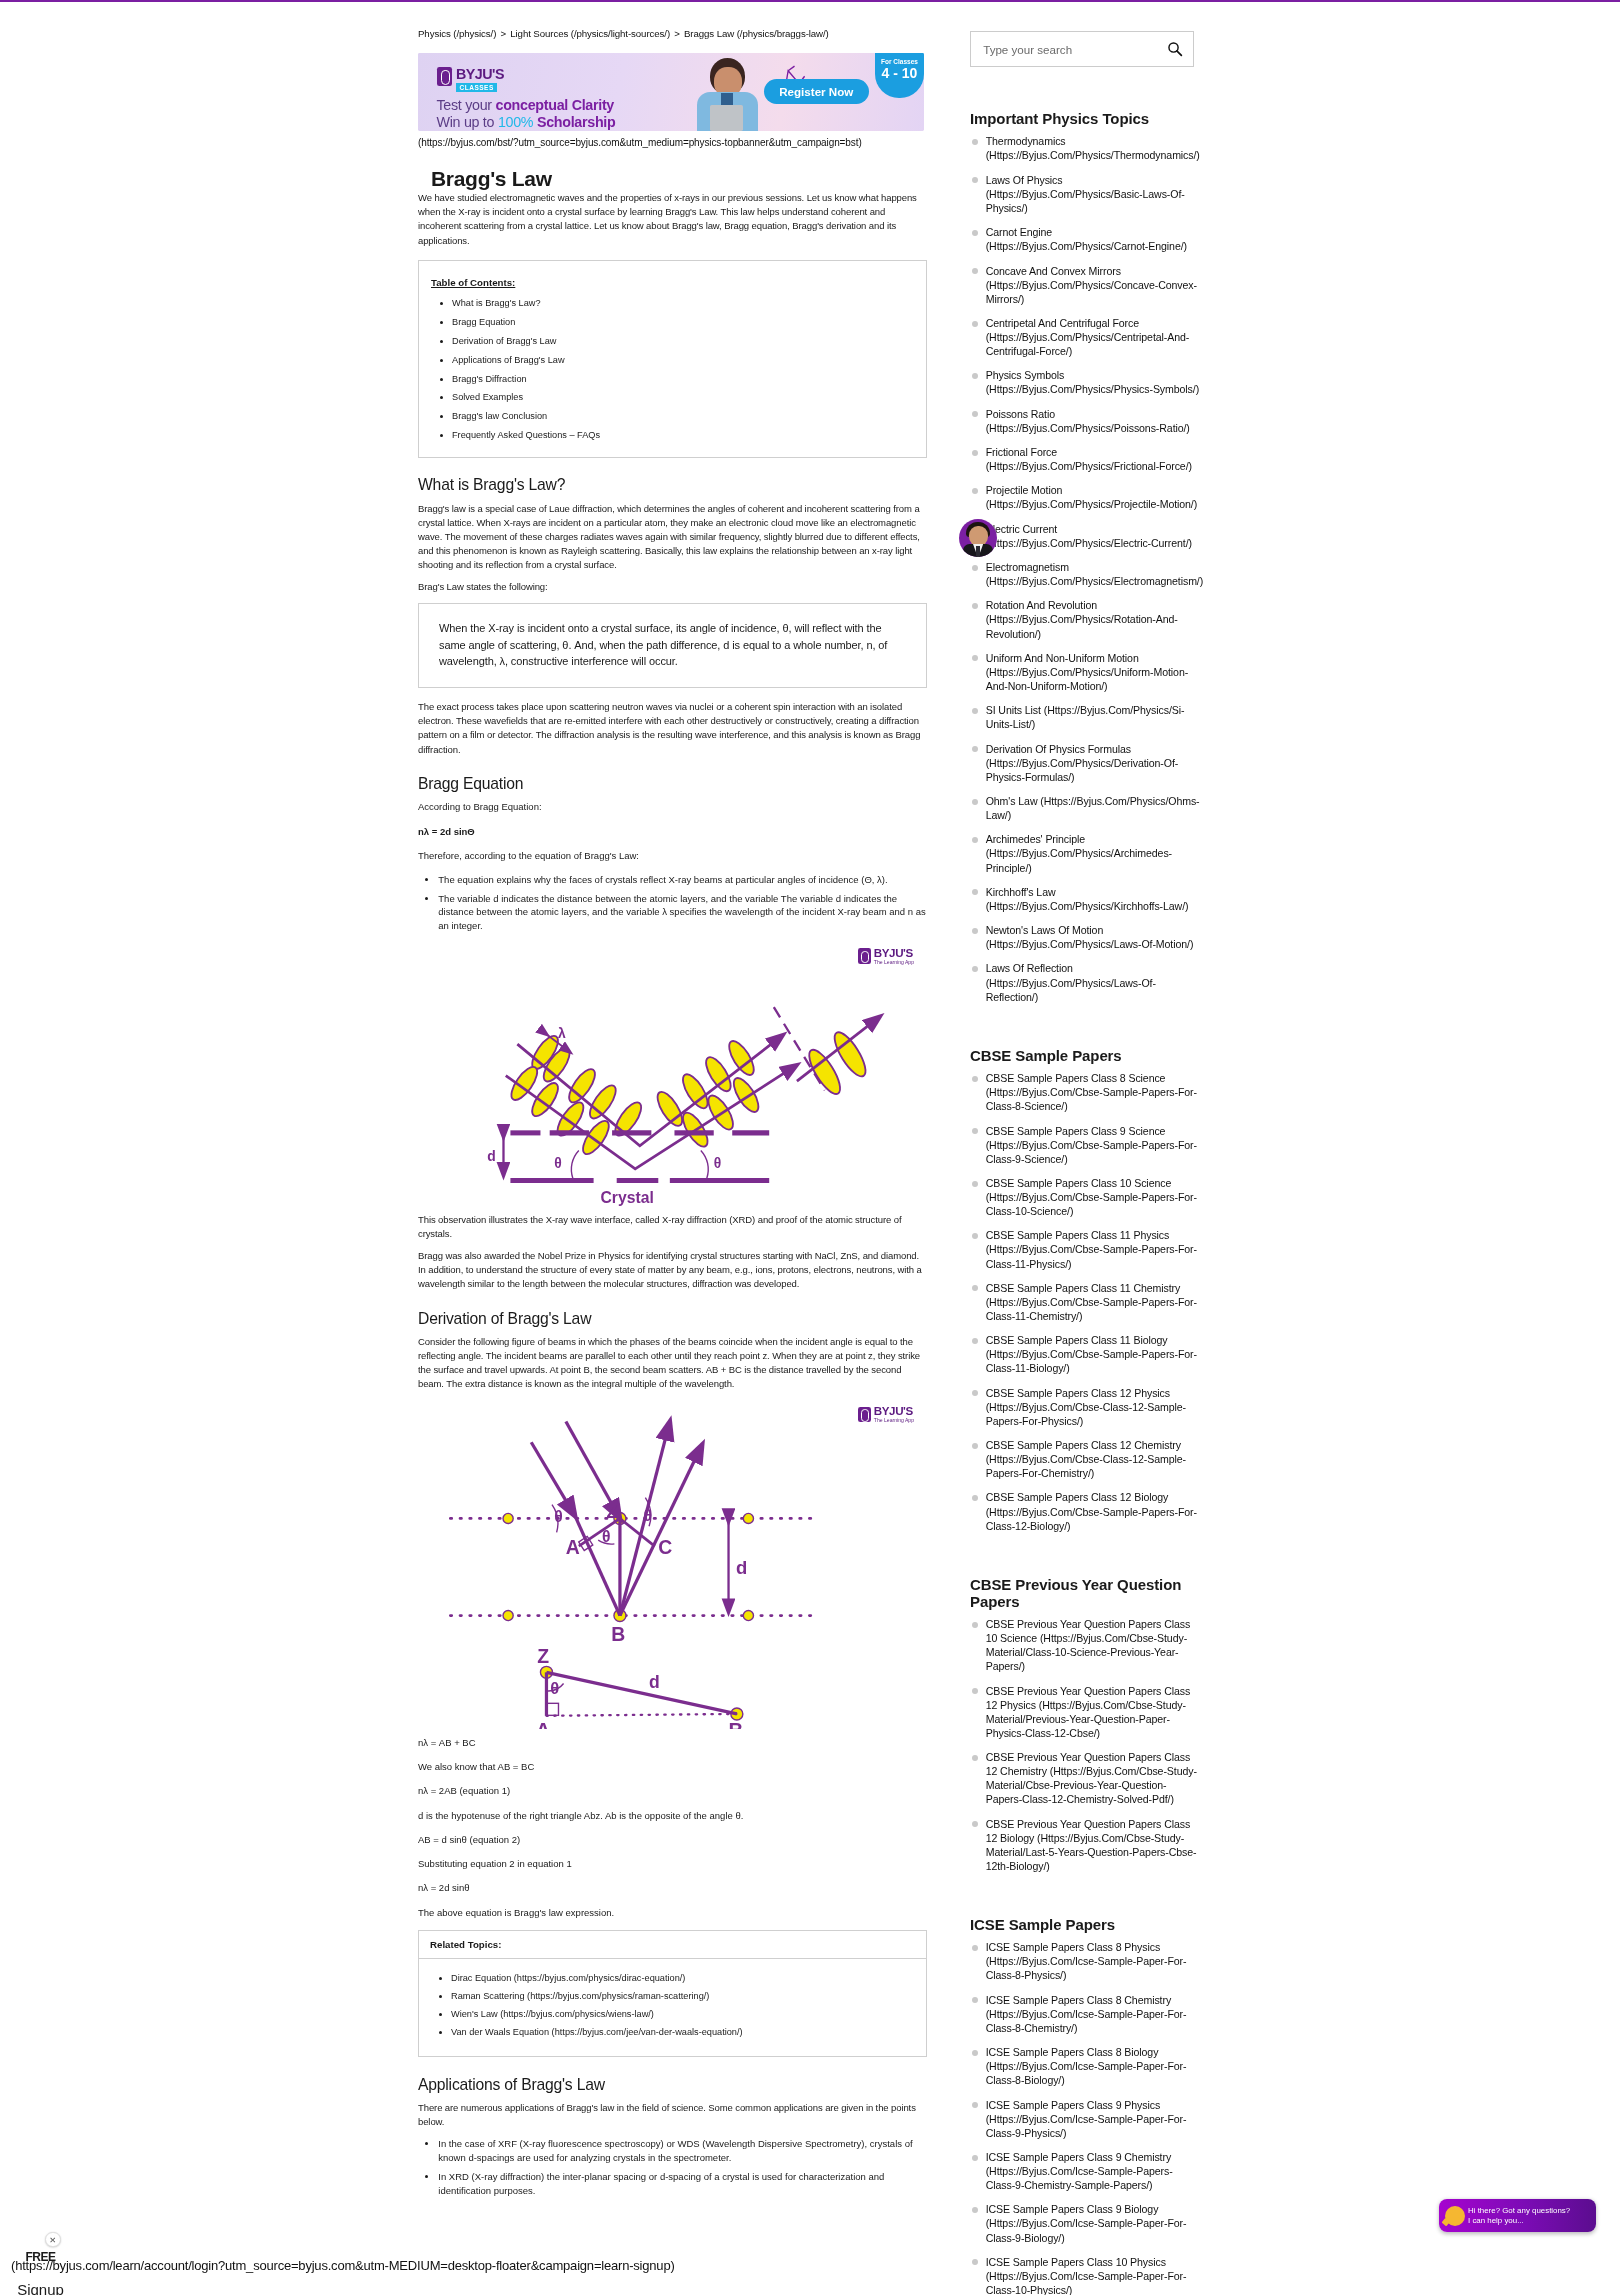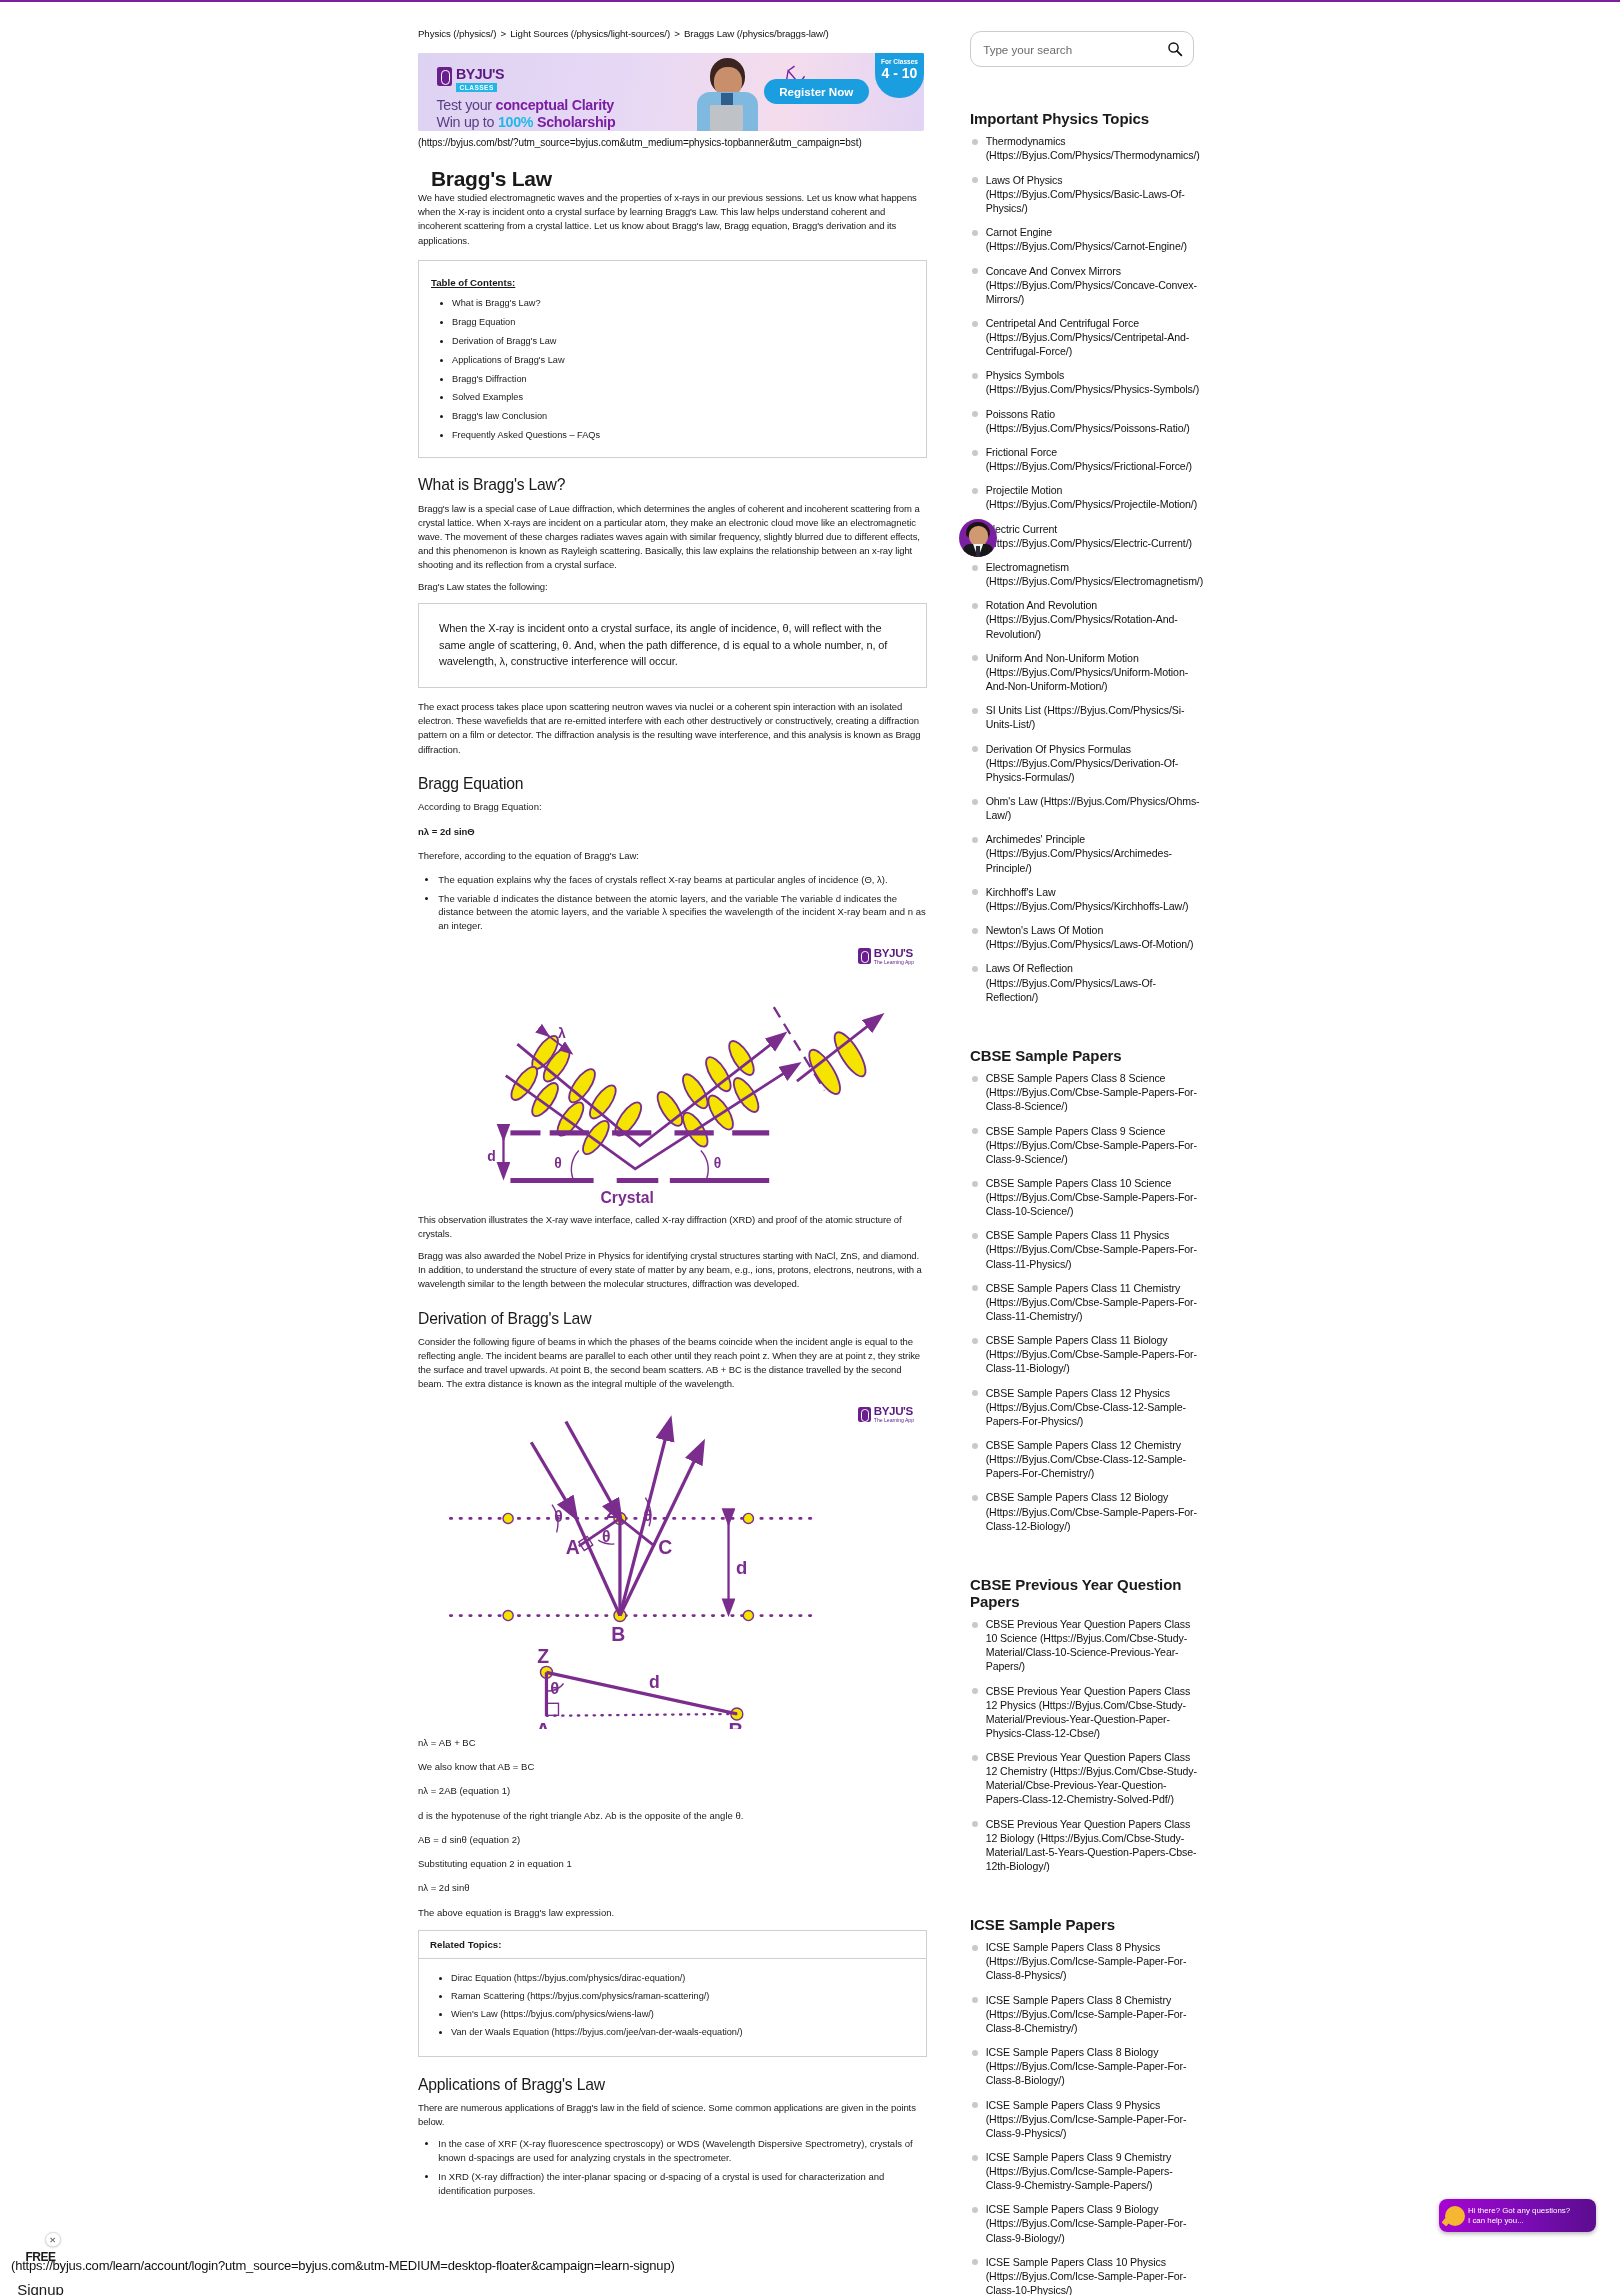--- a/index.html
+++ b/index.html
@@ -38,21 +38,21 @@
   }
   .banner .logo .bmark:after{
     content:"";position:absolute;left:4.2px;top:3.2px;width:7px;height:13px;border:1.4px solid #fff;border-radius:4.2px 4.2px 4.6px 4.6px;
   }
   .banner .logo .btxt{ display:flex;flex-direction:column;}
   .banner .logo .bname{ color:#5c1a80;font-weight:bold;font-size:14.3px;line-height:15px;letter-spacing:-0.5px;font-family:"Liberation Sans",sans-serif;}
   .banner .logo .bsub{ background:#21b8e8;color:#fff;font-size:6.5px;font-weight:bold;padding:0.9px 3.7px;letter-spacing:0.5px;margin-top:1.4px;width:max-content;}
   .banner .head1{position:absolute;left:18.5px;top:44px;font-size:14.3px;color:#5b3d86;letter-spacing:-0.3px;white-space:nowrap;}
   .banner .head1 b{color:#7b1fa2;}
   .banner .head2{position:absolute;left:18.5px;top:61px;font-size:14.3px;color:#5b3d86;letter-spacing:-0.3px;white-space:nowrap;}
-  .banner .head2 .pct{color:#21b8e8;font-weight:bold;}
+  .banner .head2 .pct{color:#21b8e8;font-weight:normal;}
   .banner .head2 b{color:#7b1fa2;}
   .banner .student{
     position:absolute; left:270px; top:3.7px; width:81px; height:74px;
   }
   .banner .student .head{position:absolute;left:22px;top:1.8px;width:35px;height:36px;border-radius:50% 50% 46% 46%;background:#3a2520;}
   .banner .student .face{position:absolute;left:26px;top:10.2px;width:28px;height:30px;border-radius:46%;background:#c98f6d;}
   .banner .student .body{position:absolute;left:9.2px;top:35px;width:61px;height:39px;background:#7fb9e0;border-radius:13px 13px 0 0;}
   .banner .student .tie{position:absolute;left:33px;top:36px;width:12px;height:22px;background:#2f5f8e;}
   .banner .student .tab{position:absolute;left:22px;top:48px;width:33px;height:26px;background:#bfc3c7;border-radius:1.8px;}
   .banner .pen{position:absolute;left:361px;top:11.6px;width:32px;height:38px;}
@@ -105,21 +105,21 @@
   .related{
     border:0.5px solid #cfcfcf; margin:8.3px 0 0 0;
   }
   .related .rh{ font-size:9.7px; font-weight:bold; padding:8.3px 11px; border-bottom:0.5px solid #cfcfcf; }
   .related ul{ margin:0; padding:11px 11px 14px 32px; }
   .related li{ font-size:9.2px; line-height:1.95; }
 
   
   .sidebar{ position:absolute; left:970px; top:31px; width:231px; }
   .searchwrap{
-    width:224px; height:36px; border:0.5px solid #cccccc; border-radius:11px;
+    width:224px; height:36px; border:0.5px solid #cccccc; border-radius:0;
     display:flex; align-items:center; padding:0 10.2px; background:#fff;
   }
   .searchwrap input{
     border:none; outline:none; flex:1; font-size:11.6px; color:#333;
     font-family:"Liberation Sans",sans-serif; background:transparent;
   }
   .searchwrap input::placeholder{ color:#6b6b6b; }
   .searchicon{ width:15.7px;height:15.7px; flex:0 0 15.7px; }
 
   .sb-h{ font-size:15px; font-weight:bold; margin:43px 0 7.4px 0; letter-spacing:-0.1px; }

